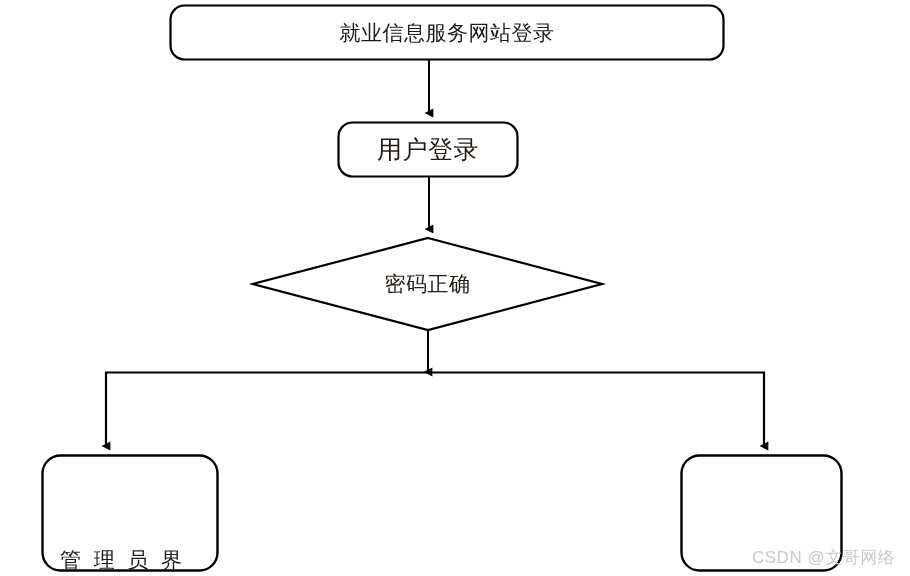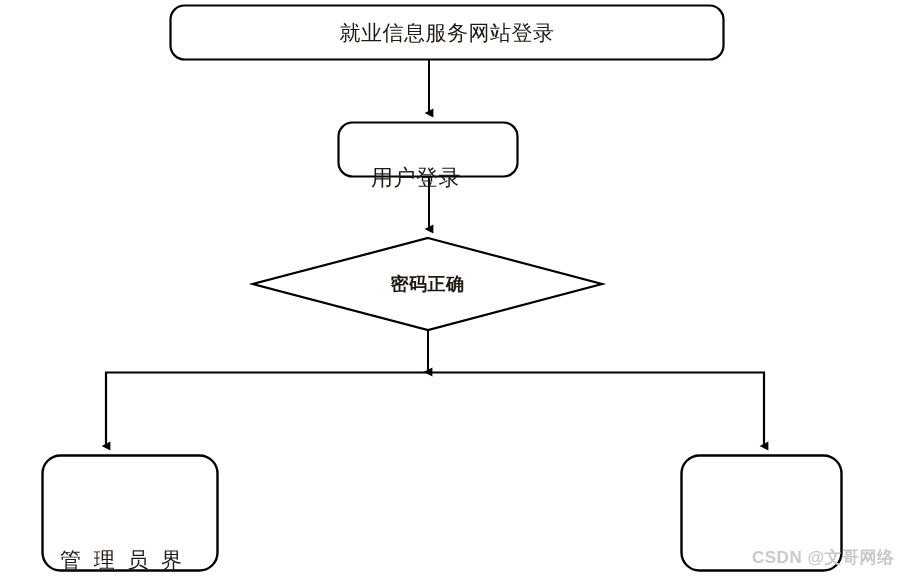--- a/index.html
+++ b/index.html
@@ -34,30 +34,28 @@
     font-family: "Liberation Serif", "DejaVu Serif", serif;
     pointer-events: none;
     white-space: pre-wrap;
   }
   #label-start {
     left: 170px; top: 5px; width: 554px; height: 55px;
     font-size: 21px;
     letter-spacing: 0.5px;
   }
   #label-login {
-    left: 326px; top: 122px; width: 180px; height: 55px;
-    font-size: 22px;
+    left: 338px; top: 122px; width: 180px; height: 55px;
+    font-size: 25px;
     letter-spacing: 0.5px;
-    margin-top: 28px;
   }
   #label-decision {
     left: 253px; top: 238px; width: 349px; height: 92px;
-    font-size: 18px;
+    font-size: 21px;
     letter-spacing: 0.5px;
-    font-weight: bold;
   }
   #label-admin {
     left: 42px; top: 455px; width: 176px; height: 116px;
     font-size: 21px;
     align-items: flex-start;
     justify-content: flex-start;
     padding: 10px 0 0 18px;
     box-sizing: border-box;
     text-align: justify;
     display: block;
@@ -79,21 +77,20 @@
   #watermark {
     position: absolute;
     left: 752px;
     top: 546px;
     font-size: 17px;
     color: #c9c9c9;
     font-family: "Liberation Sans", "DejaVu Sans", sans-serif;
     letter-spacing: 0.5px;
     pointer-events: none;
     white-space: nowrap;
-    font-weight: bold;
   }
 </style>
 </head>
 <body>
 
 <div id="canvas">
 
   <svg id="flow-svg" viewBox="0 0 910 576" xmlns="http://www.w3.org/2000/svg">
     <defs>
       <marker id="arrowhead" markerWidth="11" markerHeight="11" refX="5" refY="5.2" orient="auto" markerUnits="userSpaceOnUse">

